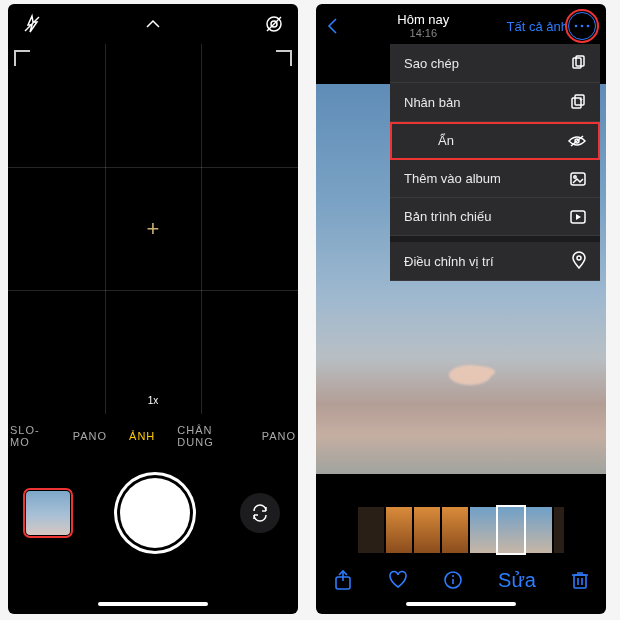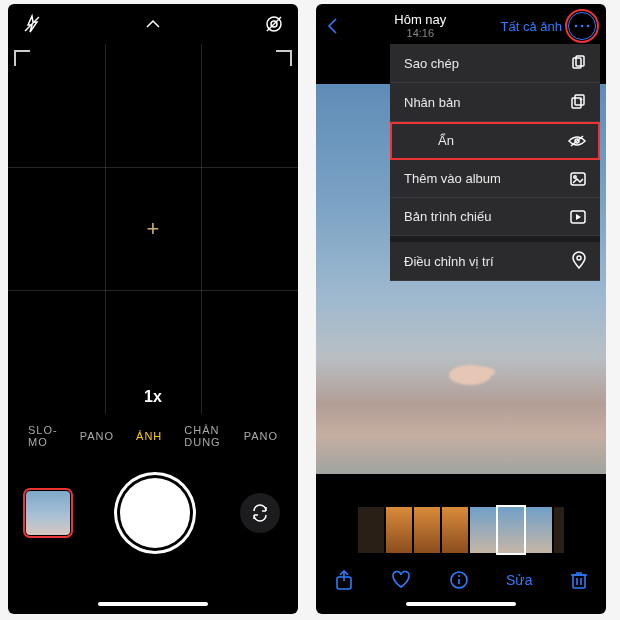--- a/index.html
+++ b/index.html
@@ -37,26 +37,26 @@
   .grid-h { height:1px; width:100%; left:0; }
   .corner { position:absolute; width:16px; height:16px; border:2px solid #ccc; }
   .c-tl{ top:6px; left:6px; border-right:none; border-bottom:none;}
   .c-tr{ top:6px; right:6px; border-left:none; border-bottom:none;}
   .vf-plus{
     position:absolute; left:50%; top:50%; transform:translate(-50%,-50%);
     color:#c9b074; font-size:22px; font-weight:200;
   }
   .zoom {
     position:absolute; left:50%; bottom:8px; transform:translateX(-50%);
-    font-size:16px; font-weight:700; color:#fff;
+    font-size:10px; font-weight:400; color:#fff;
   }
   .modes {
     height: 44px;
     display:flex; align-items:center; gap:22px;
-    padding: 0 20px;
+    padding: 0 2px;
     font-size:11px; letter-spacing:1px;
     color:#aaa; overflow:hidden;
   }
   .modes .mode.active{ color:#ffcc00; }
   .cam-bottom{
     height: 110px;
     display:flex; align-items:center; justify-content:space-between;
     padding: 0 18px;
   }
   .thumb{
@@ -82,21 +82,21 @@
   }
 
   
   .ph-top{
     height:44px;
     display:flex; align-items:center; justify-content:space-between;
     padding:0 10px;
   }
   .ph-top .mid{ text-align:center; font-size:11px; line-height:1.1;}
   .ph-top .mid .t1{ font-size:13px;}
-  .ph-top .right{ display:flex; align-items:center; gap:6px; color:#2e7cff; font-size:13px;}
+  .ph-top .right{ display:flex; align-items:center; color:#2e7cff; font-size:13px;}
   .more-btn{
     width:28px;height:28px;border:1px solid #2e7cff;border-radius:14px;
     display:flex;align-items:center;justify-content:center;
     color:#2e7cff; font-weight:bold;
     outline:2px solid #e33; outline-offset:1px;
   }
   .dropdown{
     position:absolute; top:40px; right:6px;
     width:210px;
     background:#2b2b2d;
@@ -135,21 +135,21 @@
     background: linear-gradient(to bottom,#6fa0c8 0%,#c7b6a6 100%);
   }
   .fs-frame.dark{ background:#2a1f16; }
   .fs-frame.orange{ background:linear-gradient(to bottom,#d98b3a,#8b4d1d);}
   .toolbar{
     position:absolute; bottom:14px; left:0; right:0;
     height:40px;
     display:flex; align-items:center; justify-content:space-around;
     color:#2e7cff;
   }
-  .toolbar .edit{ font-size:14px;}
+  .toolbar .edit{ font-size:20px;}
   svg{ overflow:visible;}
   .stroke{ stroke:#fff; stroke-width:1.5; fill:none;}
   .stroke-blue{ stroke:#2e7cff; stroke-width:1.6; fill:none;}
 </style>
 </head>
 <body>
 
 <div class="phone">
   <div class="cam-top">
     <span class="icon">

